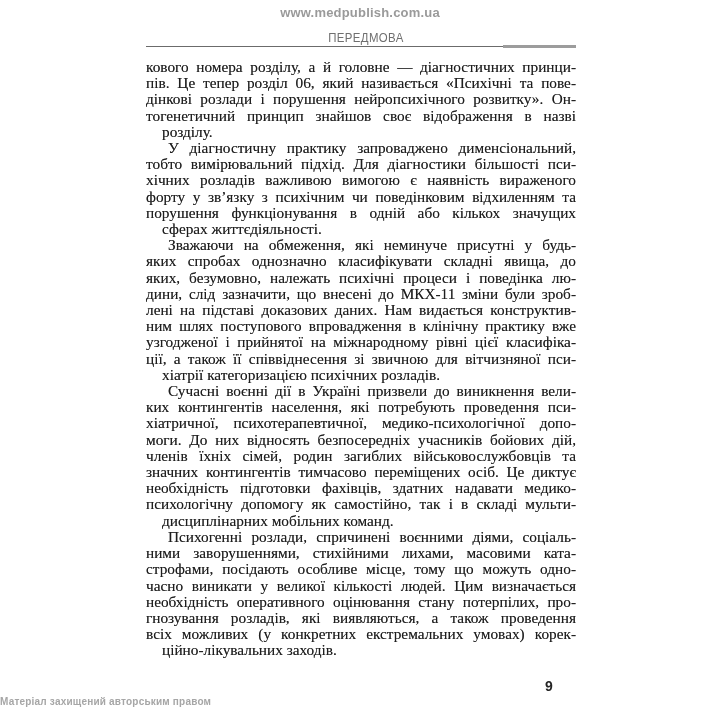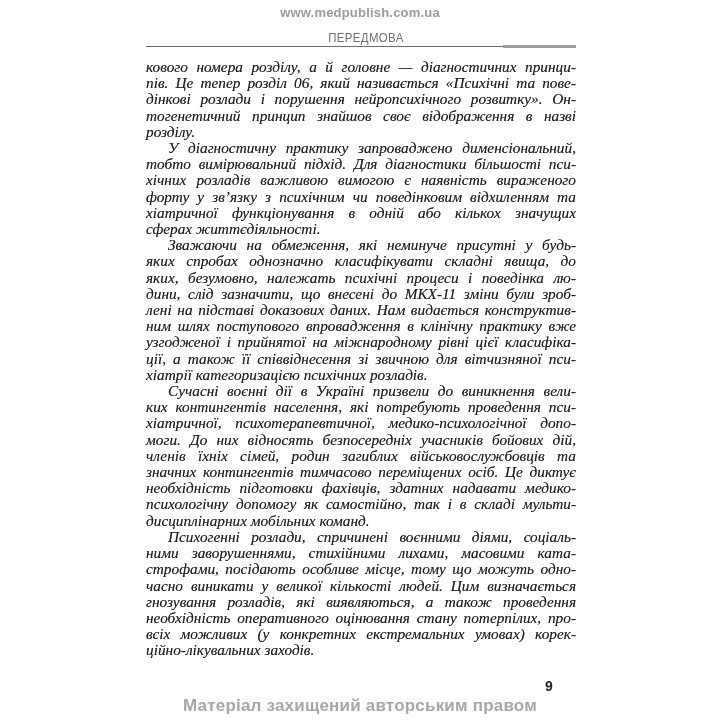--- a/index.html
+++ b/index.html
@@ -50,40 +50,39 @@
     left: 146px; top: 59px; width: 430px;
     font-size: 15.3px;
     line-height: 16.2px;
     color: #1e1e1e;
     text-shadow: 0 0 0.4px rgba(20,20,20,0.55);
   }
   .line {
     text-align: justify;
     text-align-last: justify;
     white-space: normal;
-    font-style: italic;
   }
-  .line.last { text-align-last: left; }
+  .line.last { text-align-last: left; margin-left: 16px; }
   .line.first-indent { text-indent: 22px; }
   .page-num {
     position: absolute;
     left: 538px; top: 678px; width: 22px;
     text-align: center;
     font-family: "Liberation Sans", sans-serif;
     font-weight: 700;
     font-size: 14px;
     color: #242424;
   }
   .copyright {
     position: absolute;
     top: 696px; left: 0; width: 720px;
-    text-align: center;
+    text-align: left;
     font-family: "Liberation Sans", sans-serif;
     font-weight: 700;
-    font-size: 17px;
+    font-size: 10px;
     letter-spacing: 0.2px;
     color: #a6a6a6;
   }
 </style>
 </head>
 <body>
 
 <div class="page">
 
   <div class="site-url">www.medpublish.com.ua</div>
@@ -101,21 +100,21 @@
         <div class="line">пів. Це тепер розділ 06, який називається «Психічні та пове-</div>
         <div class="line">дінкові розлади і порушення нейропсихічного розвитку». Он-</div>
         <div class="line">тогенетичний принцип знайшов своє відображення в назві</div>
         <div class="line last">розділу.</div>
       </div>
       <div class="para">
         <div class="line first-indent">У діагностичну практику запроваджено дименсіональний,</div>
         <div class="line">тобто вимірювальний підхід. Для діагностики більшості пси-</div>
         <div class="line">хічних розладів важливою вимогою є наявність вираженого</div>
         <div class="line">форту у зв’язку з психічним чи поведінковим відхиленням та</div>
-        <div class="line">хіатричної функціонування в одній або кількох значущих</div>
+        <div class="line">порушення функціонування в одній або кількох значущих</div>
         <div class="line last">сферах життєдіяльності.</div>
       </div>
       <div class="para">
         <div class="line first-indent">Зважаючи на обмеження, які неминуче присутні у будь-</div>
         <div class="line">яких спробах однозначно класифікувати складні явища, до</div>
         <div class="line">яких, безумовно, належать психічні процеси і поведінка лю-</div>
         <div class="line">дини, слід зазначити, що внесені до МКХ-11 зміни були зроб-</div>
         <div class="line">лені на підставі доказових даних. Нам видається конструктив-</div>
         <div class="line">ним шлях поступового впровадження в клінічну практику вже</div>
         <div class="line">узгодженої і прийнятої на міжнародному рівні цієї класифіка-</div>
@@ -131,22 +130,22 @@
         <div class="line">значних контингентів тимчасово переміщених осіб. Це диктує</div>
         <div class="line">необхідність підготовки фахівців, здатних надавати медико-</div>
         <div class="line">психологічну допомогу як самостійно, так і в складі мульти-</div>
         <div class="line last">дисциплінарних мобільних команд.</div>
       </div>
       <div class="para">
         <div class="line first-indent">Психогенні розлади, спричинені воєнними діями, соціаль-</div>
         <div class="line">ними заворушеннями, стихійними лихами, масовими ката-</div>
         <div class="line">строфами, посідають особливе місце, тому що можуть одно-</div>
         <div class="line">часно виникати у великої кількості людей. Цим визначається</div>
+        <div class="line">необхідність оперативного оцінювання стану потерпілих, про-</div>
         <div class="line">гнозування розладів, які виявляються, а також проведення</div>
-        <div class="line">необхідність оперативного оцінювання стану потерпілих, про-</div>
         <div class="line">всіх можливих (у конкретних екстремальних умовах) корек-</div>
         <div class="line last">ційно-лікувальних заходів.</div>
       </div>
     </div>
 
   <div class="page-num">9</div>
 
   <div class="copyright">Матеріал захищений авторським правом</div>
 
 </div>

